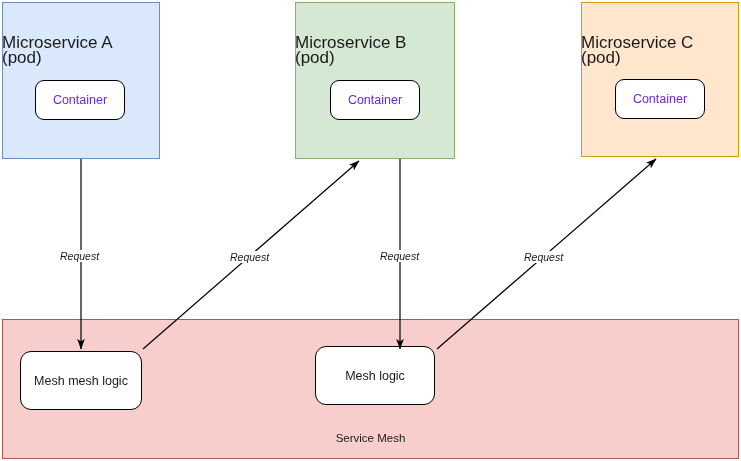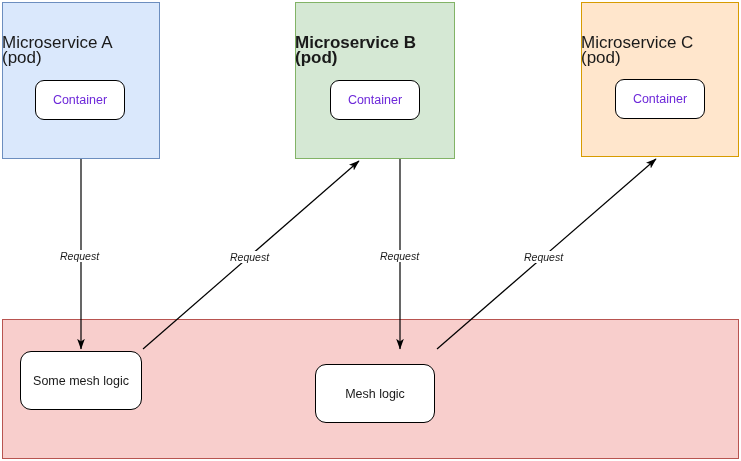--- a/index.html
+++ b/index.html
@@ -90,38 +90,39 @@
     height: 461px;
     overflow: visible;
   }
 </style>
 </head>
 <body>
 
 <div id="canvas">
 
   <div class="mesh-region" id="mesh-region" style="left: 2px; top: 319px; width: 737px; height: 140px; background: rgb(248, 206, 204); border-color: rgb(184, 84, 80);"></div>
+  <div class="mesh-region-label" id="mesh-region-label" style="left: 2px; width: 737px; top: 432px;">Service Mesh</div>
 
   <div class="pod" id="pod-0" style="left: 2px; top: 2px; width: 158px; height: 157px; background: rgb(218, 232, 252); border-color: rgb(108, 142, 191);"></div>
   <div class="pod-title" id="pod-title-0" style="left: 2px; width: 158px; top: 35px;">Microservice A
 (pod)</div>
   <div class="container-box" id="pod-container-0" style="left: 35px; top: 80px; width: 90px; height: 40px;">Container</div>
 
   <div class="pod" id="pod-1" style="left: 295px; top: 2px; width: 160px; height: 157px; background: rgb(213, 232, 212); border-color: rgb(130, 179, 102);"></div>
-  <div class="pod-title" id="pod-title-1" style="left: 295px; width: 160px; top: 35px; font-weight: bold;">Microservice B
+  <div class="pod-title" id="pod-title-1" style="left: 295px; width: 160px; top: 35px;">Microservice B
 (pod)</div>
   <div class="container-box" id="pod-container-1" style="left: 330px; top: 80px; width: 90px; height: 40px;">Container</div>
 
   <div class="pod" id="pod-2" style="left: 581px; top: 2px; width: 158px; height: 155px; background: rgb(255, 230, 204); border-color: rgb(215, 155, 0);"></div>
   <div class="pod-title" id="pod-title-2" style="left: 581px; width: 165px; top: 35px;">Microservice C
 (pod)</div>
   <div class="container-box" id="pod-container-2" style="left: 615px; top: 79px; width: 90px; height: 40px;">Container</div>
 
-  <div class="mesh-box" id="mesh-box-0" style="left: 20px; top: 351px; width: 122px; height: 59px;">Some mesh logic</div>
-  <div class="mesh-box" id="mesh-box-1" style="left: 315px; top: 364px; width: 120px; height: 59px;">Mesh logic</div>
+  <div class="mesh-box" id="mesh-box-0" style="left: 20px; top: 351px; width: 122px; height: 59px;">Mesh mesh logic</div>
+  <div class="mesh-box" id="mesh-box-1" style="left: 315px; top: 346px; width: 120px; height: 59px;">Mesh logic</div>
 
   <svg class="edges" id="edges-svg" viewBox="0 0 741 461" xmlns="http://www.w3.org/2000/svg">
     <defs>
       <marker id="arrowhead" markerWidth="10" markerHeight="10" refX="8.5" refY="3.2" orient="auto" markerUnits="strokeWidth">
         <path d="M0,0 L9,3.2 L0,6.4 L2.3,3.2 z" fill="#000000"></path>
       </marker>
     </defs>
     <g id="edge-lines">
         <line x1="81" y1="159" x2="81" y2="349" stroke="#000000" stroke-width="1.2" marker-end="url(#arrowhead)"></line>
         <line x1="143" y1="349" x2="359" y2="161" stroke="#000000" stroke-width="1.2" marker-end="url(#arrowhead)"></line>

